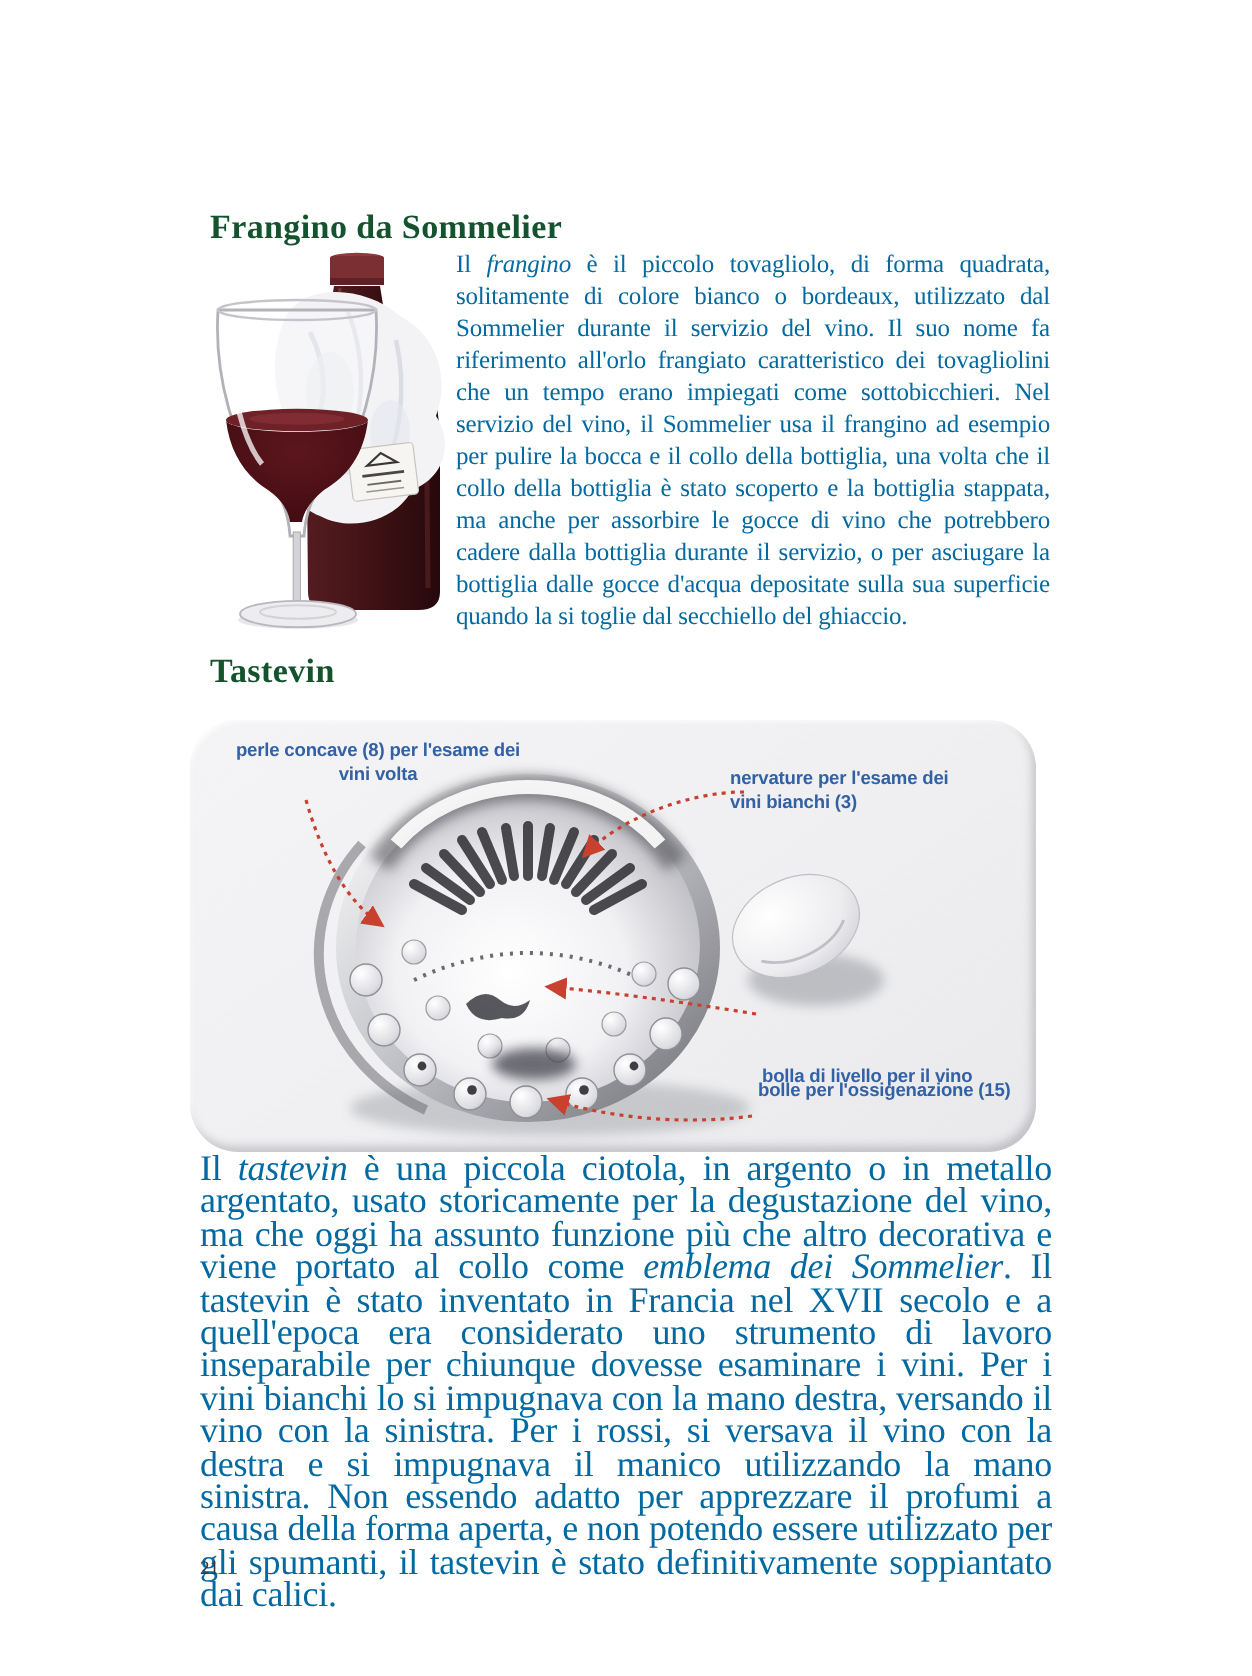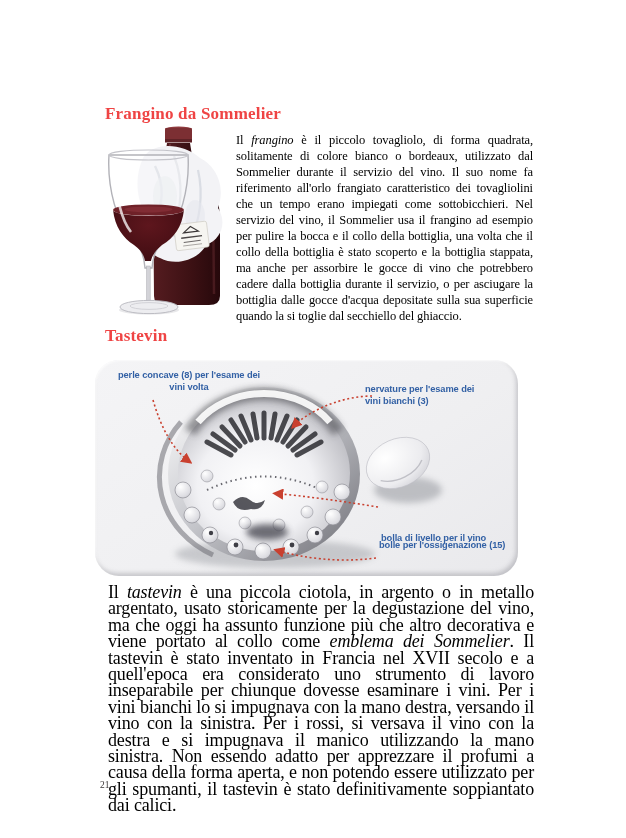--- a/index.html
+++ b/index.html
@@ -9,31 +9,31 @@
     background:#ffffff;
     font-family:"Liberation Serif", serif;
     color:#262223;
     overflow:hidden;
   }
   .heading{
     position:absolute;
     font-family:"Liberation Serif", serif;
     font-weight:bold;
     font-size:17px;
-    color:#ef4444;
+    color:#14532d;
     letter-spacing:.2px;
     margin:0;
   }
   #frangino-heading{left:105px;top:104px;}
   #tastevin-heading{left:105px;top:326px;}
   .bodypara{
     position:absolute;
-    margin:8px;
+    margin:0;
     text-align:justify;
-    color:#000000;
+    color:#0369a1;
   }
   #frangino-para{
     left:228px;top:124px;width:297px;
     font-size:12.5px;line-height:16px;letter-spacing:-0.1px;
   }
   #tastevin-para{
     left:100px;top:576px;width:426px;
     font-size:18px;line-height:16.4px;letter-spacing:-0.15px;
   }
   .bodypara i{font-style:italic;}

